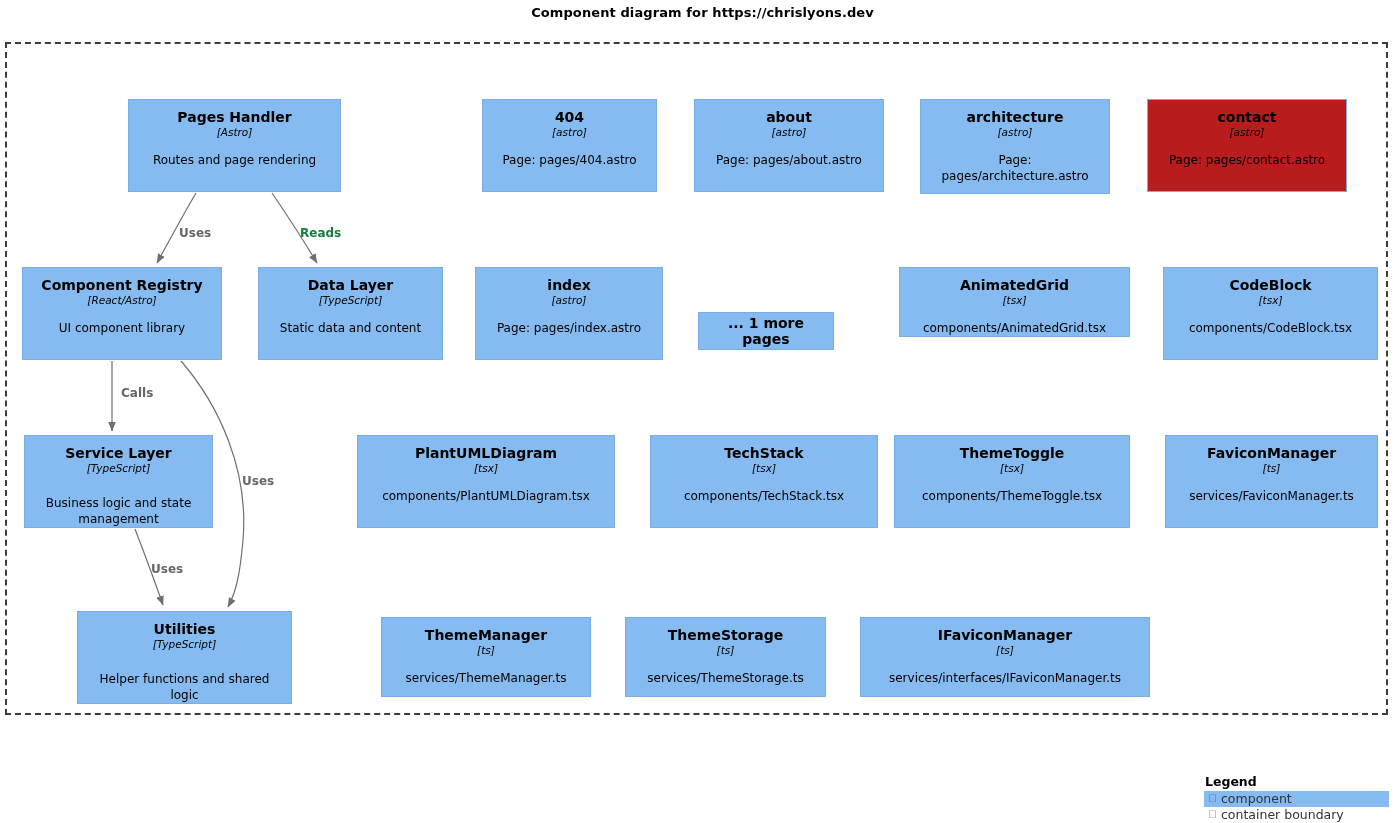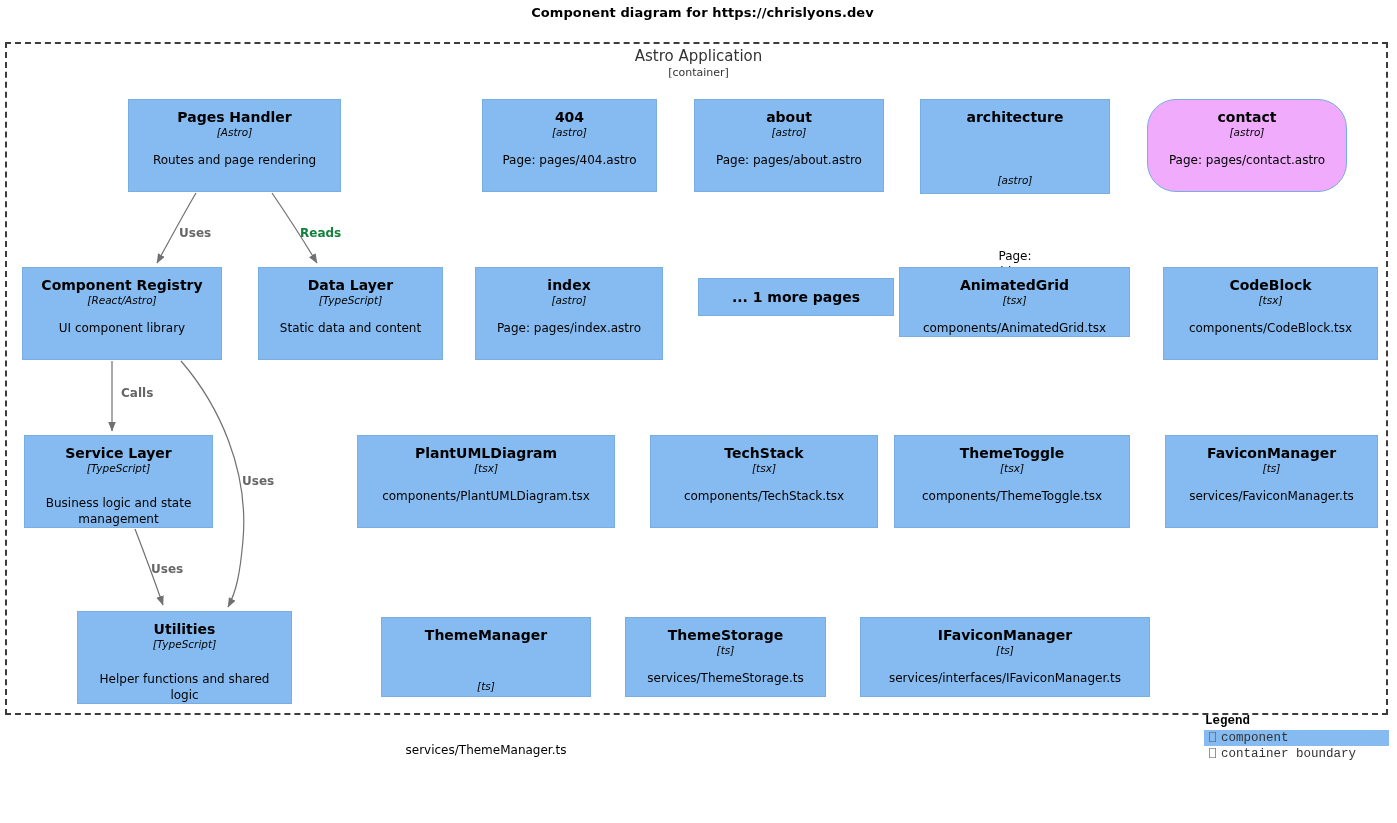--- a/index.html
+++ b/index.html
@@ -129,23 +129,22 @@
     font-size: 12px;
     font-weight: bold;
     color: #666666;
     white-space: nowrap;
   }
 
   
   .legend {
     position: absolute;
     left: 1204px;
-    top: 712px;
+    top: 773px;
     width: 185px;
-    font-family: Liberation Mono, monospace;
   }
   .legend-title {
     font-size: 12.5px;
     font-weight: bold;
     color: #000000;
     line-height: 18px;
     padding-left: 1px;
   }
   .legend-row {
     display: flex;
@@ -170,24 +169,20 @@
   }
 </style>
 </head>
 <body>
 
 <div id="diagram-root">
 
   <div class="diagram-title">Component diagram for https://chrislyons.dev</div>
 
   <div class="container-boundary"></div>
-  <div class="container-label">
-    <span class="cl-name">Astro Application</span>
-    <span class="cl-type">[container]</span>
-  </div>
 
   <svg id="arrow-layer" width="1397" height="823" viewBox="0 0 1397 823" xmlns="http://www.w3.org/2000/svg">
     <defs>
       <marker id="arrowhead" markerWidth="9" markerHeight="9" refX="7.6" refY="3.2" orient="auto" markerUnits="strokeWidth">
         <path d="M0,0 L8,3.2 L0,6.4 z" fill="#707070"></path>
       </marker>
     </defs>
 
     <path d="M196,193 C183,215 168,243 157,263" fill="none" stroke="#707070" stroke-width="1.2" marker-end="url(#arrowhead)"></path>
 
@@ -217,26 +212,26 @@
       <div class="component" style="left: 482px; top: 99px; width: 175px; height: 93px; background: rgb(133, 187, 240); border-color: rgb(120, 174, 224);">
         <div class="c-name">404</div>
         <div class="c-tech">[astro]</div>
         <div class="c-desc">Page: pages/404.astro</div>
       </div>
       <div class="component" style="left: 694px; top: 99px; width: 190px; height: 93px; background: rgb(133, 187, 240); border-color: rgb(120, 174, 224);">
         <div class="c-name">about</div>
         <div class="c-tech">[astro]</div>
         <div class="c-desc">Page: pages/about.astro</div>
       </div>
-      <div class="component" style="left: 920px; top: 99px; width: 190px; height: 95px; background: rgb(133, 187, 240); border-color: rgb(120, 174, 224); gap: 48px;">
+      <div class="component" style="left: 920px; top: 99px; width: 190px; height: 95px; background: rgb(133, 187, 240); border-color: rgb(120, 174, 224);">
         <div class="c-name">architecture</div>
         <div class="c-tech">[astro]</div>
         <div class="c-desc">Page: pages/architecture.astro</div>
       </div>
-      <div class="component" style="left: 1147px; top: 99px; width: 200px; height: 93px; background: #f0abfc; border-color: rgb(120, 174, 224); border-radius: 29px;">
+      <div class="component" style="left: 1147px; top: 99px; width: 200px; height: 93px; background: #b91c1c; border-color: rgb(120, 174, 224);">
         <div class="c-name">contact</div>
         <div class="c-tech">[astro]</div>
         <div class="c-desc">Page: pages/contact.astro</div>
       </div>
       <div class="component" style="left: 22px; top: 267px; width: 200px; height: 93px; background: rgb(133, 187, 240); border-color: rgb(120, 174, 224);">
         <div class="c-name">Component Registry</div>
         <div class="c-tech">[React/Astro]</div>
         <div class="c-desc">UI component library</div>
       </div>
       <div class="component" style="left: 258px; top: 267px; width: 185px; height: 93px; background: rgb(133, 187, 240); border-color: rgb(120, 174, 224);">
@@ -282,36 +277,36 @@
       <div class="component" style="left: 1165px; top: 435px; width: 213px; height: 93px; background: rgb(133, 187, 240); border-color: rgb(120, 174, 224);">
         <div class="c-name">FaviconManager</div>
         <div class="c-tech">[ts]</div>
         <div class="c-desc">services/FaviconManager.ts</div>
       </div>
       <div class="component tall" style="left: 77px; top: 611px; width: 215px; height: 93px; background: rgb(133, 187, 240); border-color: rgb(120, 174, 224);">
         <div class="c-name">Utilities</div>
         <div class="c-tech">[TypeScript]</div>
         <div class="c-desc">Helper functions and shared logic</div>
       </div>
-      <div class="component" style="left: 381px; top: 617px; width: 210px; height: 80px; background: rgb(133, 187, 240); border-color: rgb(120, 174, 224); gap: 36px;">
+      <div class="component" style="left: 381px; top: 617px; width: 210px; height: 80px; background: rgb(133, 187, 240); border-color: rgb(120, 174, 224);">
         <div class="c-name">ThemeManager</div>
         <div class="c-tech">[ts]</div>
         <div class="c-desc">services/ThemeManager.ts</div>
       </div>
       <div class="component" style="left: 625px; top: 617px; width: 201px; height: 80px; background: rgb(133, 187, 240); border-color: rgb(120, 174, 224);">
         <div class="c-name">ThemeStorage</div>
         <div class="c-tech">[ts]</div>
         <div class="c-desc">services/ThemeStorage.ts</div>
       </div>
       <div class="component" style="left: 860px; top: 617px; width: 290px; height: 80px; background: rgb(133, 187, 240); border-color: rgb(120, 174, 224);">
         <div class="c-name">IFaviconManager</div>
         <div class="c-tech">[ts]</div>
         <div class="c-desc">services/interfaces/IFaviconManager.ts</div>
       </div>
-      <div class="component more-box" style="left: 698px; top: 278px; width: 196px; height: 38px; background: rgb(133, 187, 240); border-color: rgb(120, 174, 224);">
+      <div class="component more-box" style="left: 698px; top: 312px; width: 136px; height: 38px; background: rgb(133, 187, 240); border-color: rgb(120, 174, 224);">
         <div class="c-name">... 1 more pages</div>
       </div>
     </div>
 
   <div class="legend">
     <div class="legend-title">Legend</div>
     <div id="legend-items">
         <div class="legend-row highlight" style="background: rgb(133, 187, 240);">
           <span class="legend-swatch">⎕</span>
           <span class="legend-text">component</span>

